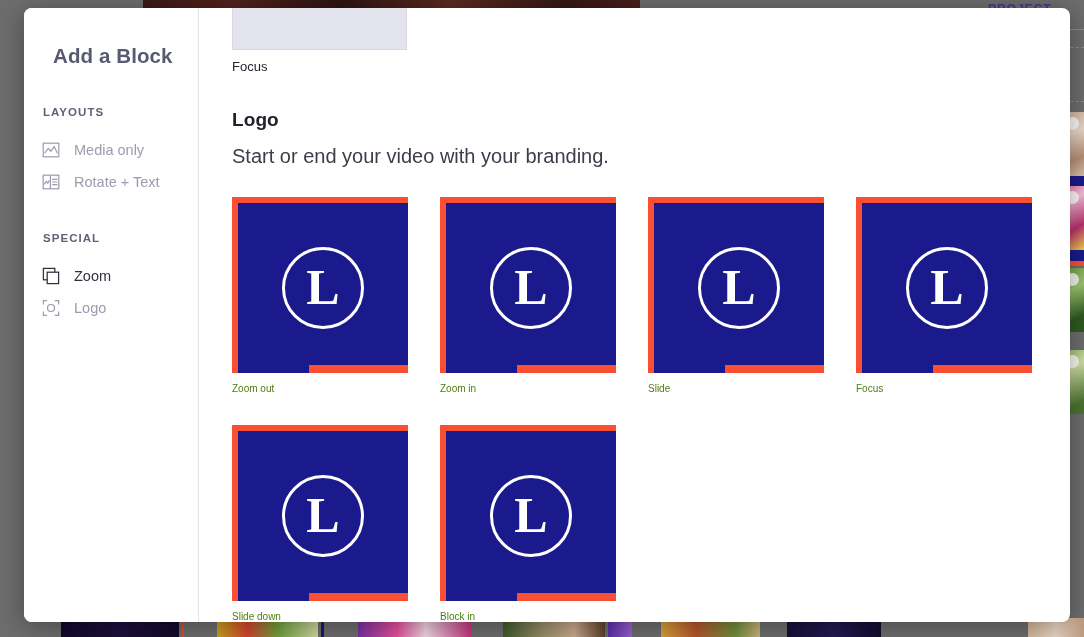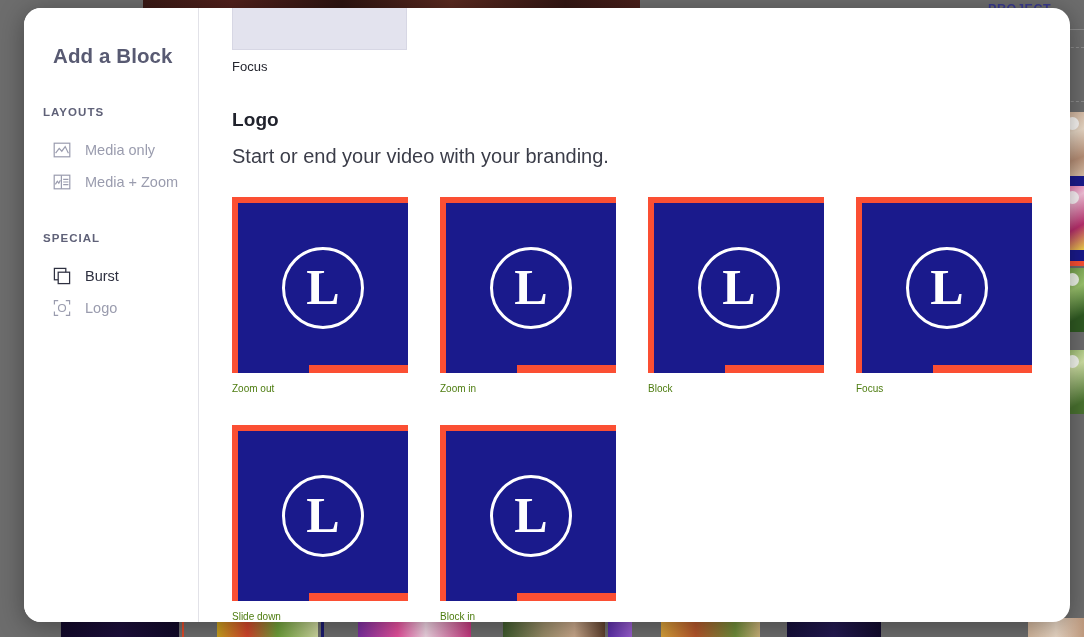--- a/index.html
+++ b/index.html
@@ -85,21 +85,21 @@
   }
   .film-cell { height: 19px; }
   .film-cell.gap { background: #6d6d6d; }
 
   
   #modal {
     position: absolute;
     left: 24px; top: 8px;
     width: 1046px; height: 614px;
     background: #ffffff;
-    border-radius: 17px;
+    border-radius: 8px;
     box-shadow: 0 4px 26px rgba(0,0,0,0.35);
     overflow: hidden;
     display: flex;
   }
 
   
   #sidebar {
     width: 175px;
     flex: 0 0 175px;
     height: 100%;
@@ -122,21 +122,21 @@
     color: #5f6178;
     padding-left: 19px;
     margin-bottom: 16px;
   }
   .nav-group { margin-bottom: 34px; }
   .nav-item {
     display: flex;
     align-items: center;
     gap: 14px;
     height: 32px;
-    padding-left: 29px;
+    padding-left: 18px;
     cursor: pointer;
   }
   .nav-icon {
     width: 18px; height: 18px;
     flex: 0 0 18px;
     display: block;
   }
   .nav-label {
     font-size: 14.5px;
     color: #9a9cae;
@@ -311,35 +311,35 @@
         <span class="nav-icon">
           <svg viewBox="0 0 18 18" width="18" height="18" fill="none" stroke="currentColor" stroke-width="1.2">
             <rect x="1.2" y="2.2" width="15.6" height="13.6"></rect>
             <line x1="8.4" y1="2.2" x2="8.4" y2="15.8"></line>
             <polyline points="2.4,11.4 4.3,8.2 5.8,10.1 7.4,7.2"></polyline>
             <line x1="10.2" y1="6.4" x2="15.4" y2="6.4"></line>
             <line x1="10.2" y1="9.0" x2="15.4" y2="9.0"></line>
             <line x1="10.2" y1="11.6" x2="15.4" y2="11.6"></line>
           </svg>
         </span>
-        <span class="nav-label">Media + Zoom</span>
+        <span class="nav-label">Rotate + Text</span>
       </div>
     </div>
 
     <div class="nav-group">
       <div class="nav-group-label">SPECIAL</div>
 
       <div class="nav-item active">
         <span class="nav-icon">
           <svg viewBox="0 0 18 18" width="18" height="18" fill="none" stroke="currentColor" stroke-width="1.25">
             <rect x="1.4" y="1.4" width="11.4" height="11.4"></rect>
             <rect x="5.2" y="5.2" width="11.4" height="11.4" fill="#fff"></rect>
           </svg>
         </span>
-        <span class="nav-label">Burst</span>
+        <span class="nav-label">Zoom</span>
       </div>
 
       <div class="nav-item">
         <span class="nav-icon">
           <svg viewBox="0 0 18 18" width="18" height="18" fill="none" stroke="currentColor" stroke-width="1.2">
             <circle cx="9" cy="9" r="3.5"></circle>
             <polyline points="1.4,5.4 1.4,1.6 5.2,1.6"></polyline>
             <polyline points="12.8,1.6 16.6,1.6 16.6,5.4"></polyline>
             <polyline points="16.6,12.6 16.6,16.4 12.8,16.4"></polyline>
             <polyline points="5.2,16.4 1.4,16.4 1.4,12.6"></polyline>
@@ -382,21 +382,21 @@
         <div class="thumb-label">Zoom in</div>
       </div>
 
       <div class="thumb-cell">
         <div class="logo-thumb">
           <div class="logo-mark">
             <span>L</span>
           </div>
           <div class="bottom-bar"></div>
         </div>
-        <div class="thumb-label">Block</div>
+        <div class="thumb-label">Slide</div>
       </div>
 
       <div class="thumb-cell">
         <div class="logo-thumb">
           <div class="logo-mark">
             <span>L</span>
           </div>
           <div class="bottom-bar"></div>
         </div>
         <div class="thumb-label">Focus</div>

